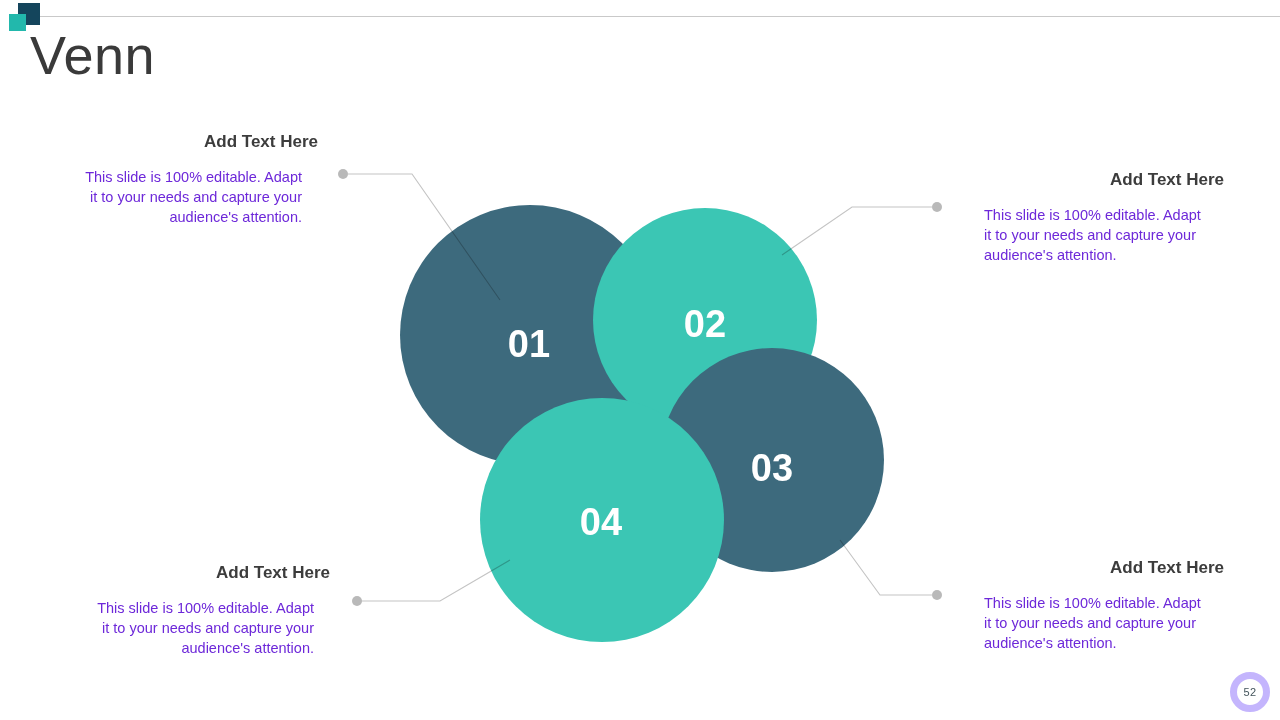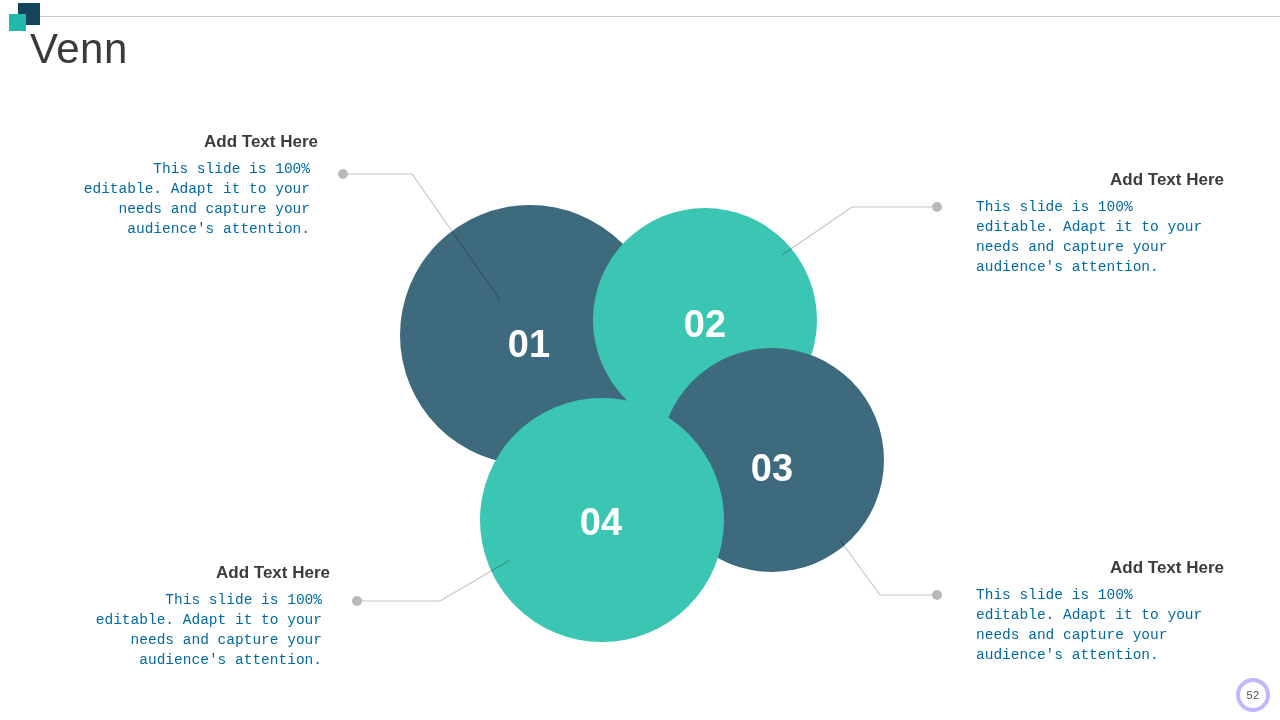--- a/index.html
+++ b/index.html
@@ -50,43 +50,42 @@
     left: 0px;
     top: 11px;
     width: 17px;
     height: 17px;
     background: #22b8ac;
   }
   #page-title {
     position: absolute;
     left: 30px;
     top: 28px;
-    font-size: 42px;
+    font-size: 54px;
     font-weight: 400;
     color: #3a3a3a;
     letter-spacing: 0.5px;
     line-height: 1;
   }
 
   
   .callout { position: absolute; width: 256px; }
   .callout .c-title {
     font-size: 17px;
     font-weight: bold;
     color: #3c3c3c;
     margin: 0 0 6px 0;
     line-height: 1.2;
     text-align: right;
   }
   .callout .c-body {
     font-size: 14.5px;
-    color: #0369a1;
+    color: #6d28d9;
     line-height: 1.37;
-    margin: 8px;
-    font-family: Liberation Mono, monospace;
+    margin: 16px;
   }
   .callout.align-right { text-align: right; }
   .callout.align-left  { text-align: left; }
 
   #callout-1 { left: 62px;  top: 132px; }
   #callout-2 { left: 968px; top: 170px; }
   #callout-3 { left: 74px;  top: 563px; }
   #callout-4 { left: 968px; top: 558px; }
 
   
@@ -104,21 +103,21 @@
     fill: #ffffff;
   }
 
   
   #page-badge {
     position: absolute;
     right: 10px;
     bottom: 8px;
     width: 26px;
     height: 26px;
-    border: 4px solid #c4b5fd;
+    border: 7px solid #c4b5fd;
     border-radius: 50%;
     color: #44555c;
     font-size: 11px;
     display: flex;
     align-items: center;
     justify-content: center;
     letter-spacing: 0.3px;
   }
 </style>
 </head>

